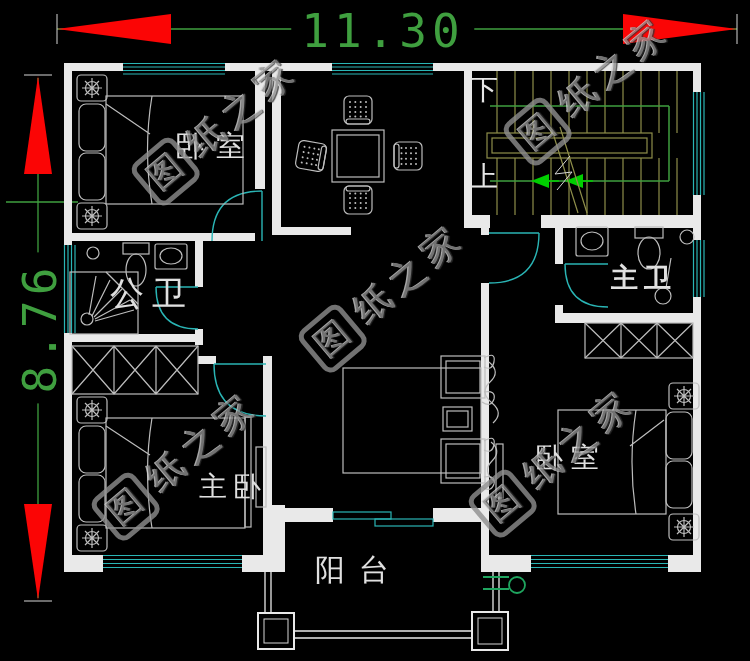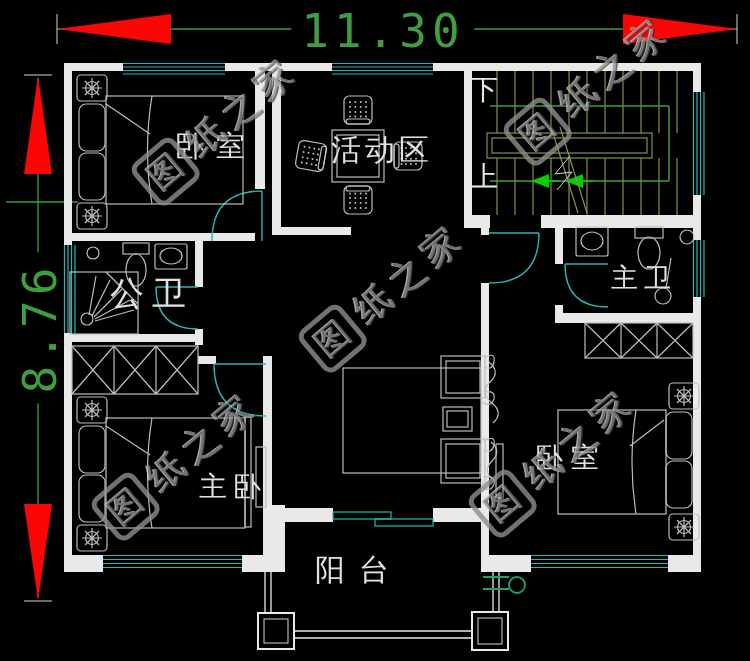--- a/index.html
+++ b/index.html
@@ -319,23 +319,22 @@
       <path d="M483,577 H509 M483,589 H509" class="teal"></path>
       <circle cx="517" cy="585" r="8" class="teal"></circle>
     </g>
   </g>
 </svg>
 
 <div class="dim" style="left:383px;top:31px;font-size:46px;letter-spacing:5px;">11.30</div>
 <div class="dim vert" style="left:40px;top:328px;font-size:46px;letter-spacing:5px;">8.76</div>
 
 <div class="label" style="left:216px;top:146px;font-size:29px;letter-spacing:12px;">卧室</div>
-<div class="label" style="left:382px;top:150px;font-size:30px;letter-spacing:4px;">活动区</div>
 <div class="label" style="left:152px;top:293px;font-size:34px;letter-spacing:8px;">公卫</div>
-<div class="label" style="left:644px;top:277px;font-size:27px;letter-spacing:6px;">主卫</div>
+<div class="label" style="left:644px;top:277px;font-size:27px;letter-spacing:6px;font-weight:bold;">主卫</div>
 <div class="label" style="left:233px;top:487px;font-size:28px;letter-spacing:6px;text-align:center;">主卧</div>
 <div class="label" style="left:571px;top:458px;font-size:28px;letter-spacing:8px;">卧室</div>
 <div class="label" style="left:359px;top:570px;font-size:30px;letter-spacing:14px;">阳台</div>
 
 <div class="stairtxt" style="left:484px;top:90px;">下</div>
 <div class="stairtxt" style="left:484px;top:177px;">上</div>
 
 <div class="wm" style="left:145px;top:162px;">
   <span class="logo">图</span>
   <span class="txt">纸之家</span>

